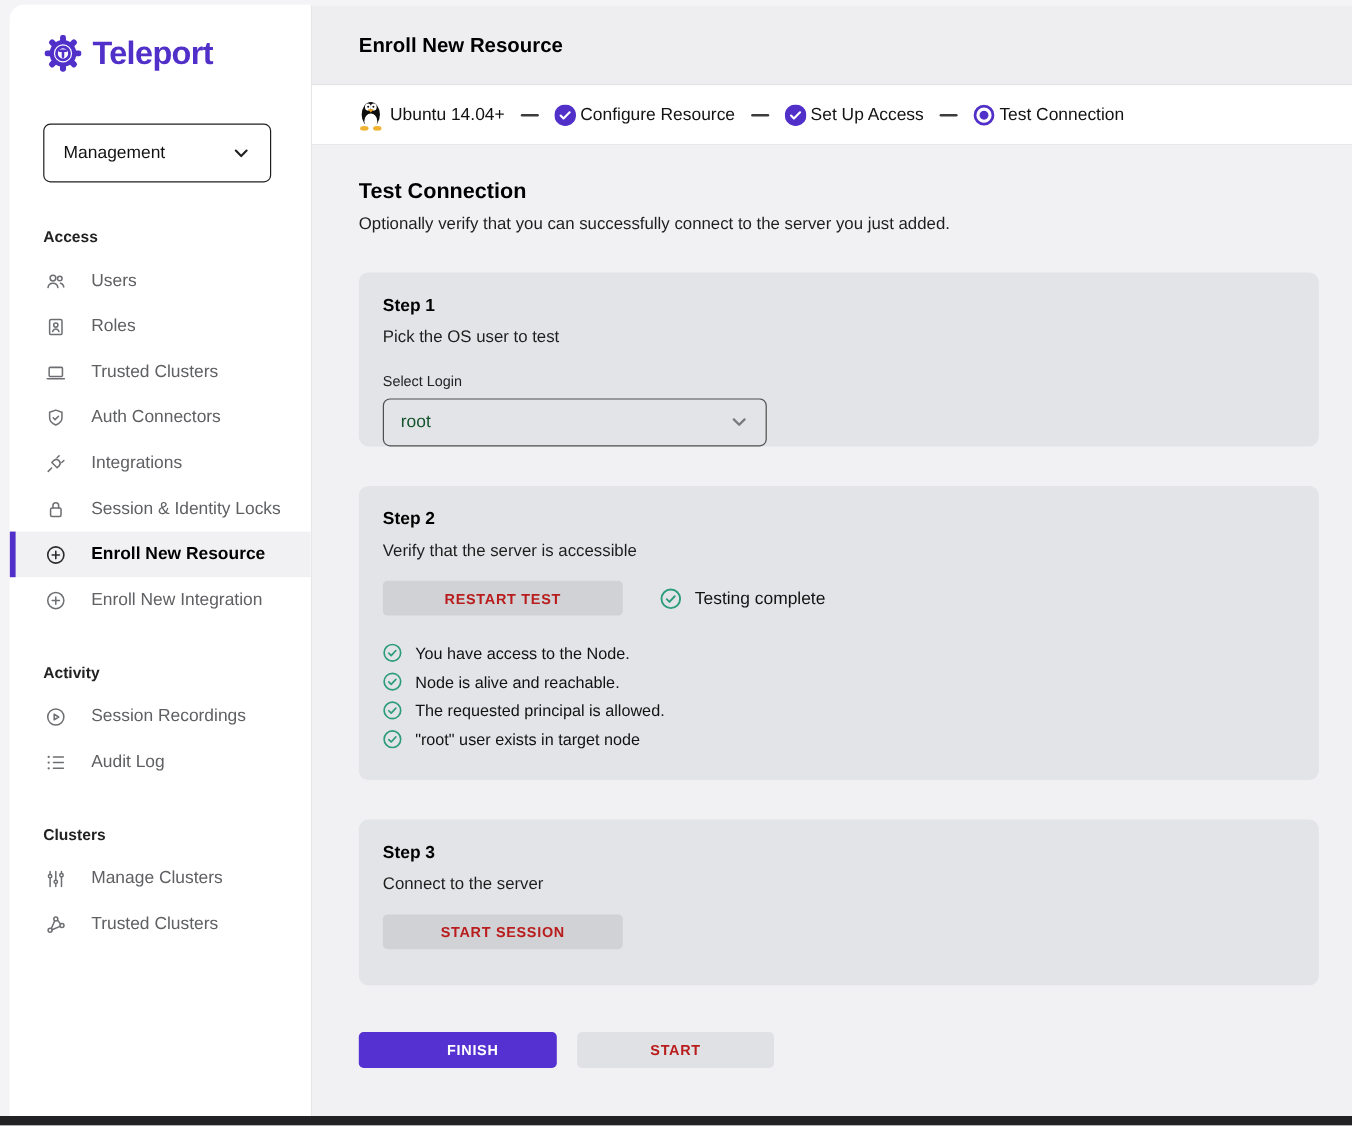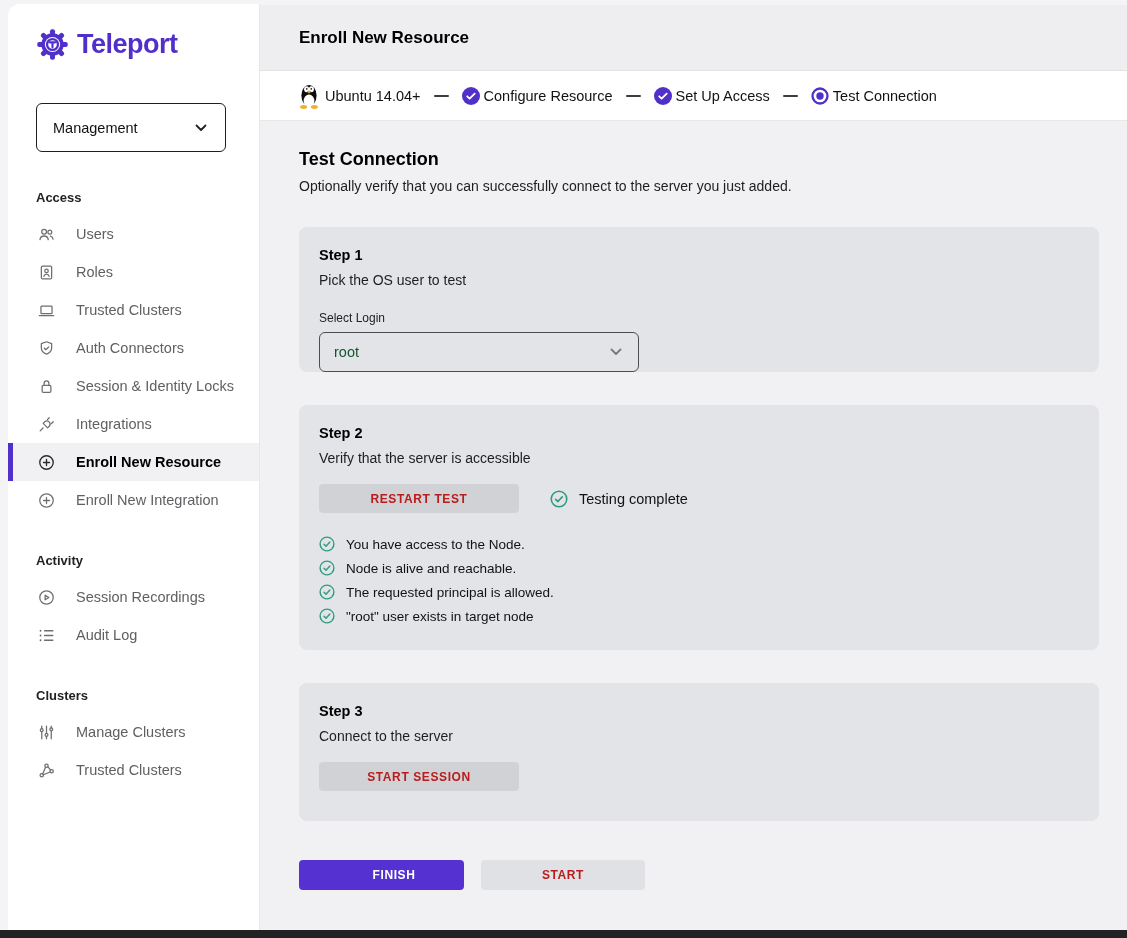--- a/index.html
+++ b/index.html
@@ -179,37 +179,37 @@
               <path d="M12 3.5l6.5 2.3v5.7c0 3.8-2.6 6.2-6.5 7.7-3.9-1.5-6.5-3.9-6.5-7.7V5.8L12 3.5z"></path>
               <path d="M9.3 11.6l1.9 1.9 3.6-3.6"></path>
             </svg>
         </span>
         <span>Auth Connectors</span>
       </div>
 
       <div class="nav-item">
         <span class="nicon">
           <svg width="19" height="19" viewBox="0 0 24 24" fill="none" stroke="currentColor" stroke-width="1.6" stroke-linecap="round" stroke-linejoin="round">
-              <rect x="6.5" y="10.5" width="11" height="9" rx="1.5"></rect>
-              <path d="M9 10.5V8a3 3 0 0 1 6 0v2.5"></path>
-            </svg>
-        </span>
-        <span>Session &amp; Identity Locks</span>
-      </div>
-
-      <div class="nav-item">
-        <span class="nicon">
-          <svg width="19" height="19" viewBox="0 0 24 24" fill="none" stroke="currentColor" stroke-width="1.6" stroke-linecap="round" stroke-linejoin="round">
               <path d="M15.5 3.5l-2.2 2.2"></path>
               <path d="M20.5 8.5l-2.2 2.2"></path>
               <path d="M7.8 10.6l5.6 5.6 2.3-2.3a4 4 0 0 0-5.6-5.6l-2.3 2.3z"></path>
               <path d="M4 20l3.6-3.6"></path>
             </svg>
         </span>
         <span>Integrations</span>
+      </div>
+
+      <div class="nav-item">
+        <span class="nicon">
+          <svg width="19" height="19" viewBox="0 0 24 24" fill="none" stroke="currentColor" stroke-width="1.6" stroke-linecap="round" stroke-linejoin="round">
+              <rect x="6.5" y="10.5" width="11" height="9" rx="1.5"></rect>
+              <path d="M9 10.5V8a3 3 0 0 1 6 0v2.5"></path>
+            </svg>
+        </span>
+        <span>Session &amp; Identity Locks</span>
       </div>
 
       <div class="nav-item active">
         <span class="nicon">
           <svg width="19" height="19" viewBox="0 0 24 24" fill="none" stroke="currentColor" stroke-width="1.7" stroke-linecap="round">
               <circle cx="12" cy="12" r="8.5"></circle>
               <path d="M12 8.2v7.6M8.2 12h7.6"></path>
             </svg>
         </span>
         <span>Enroll New Resource</span>

